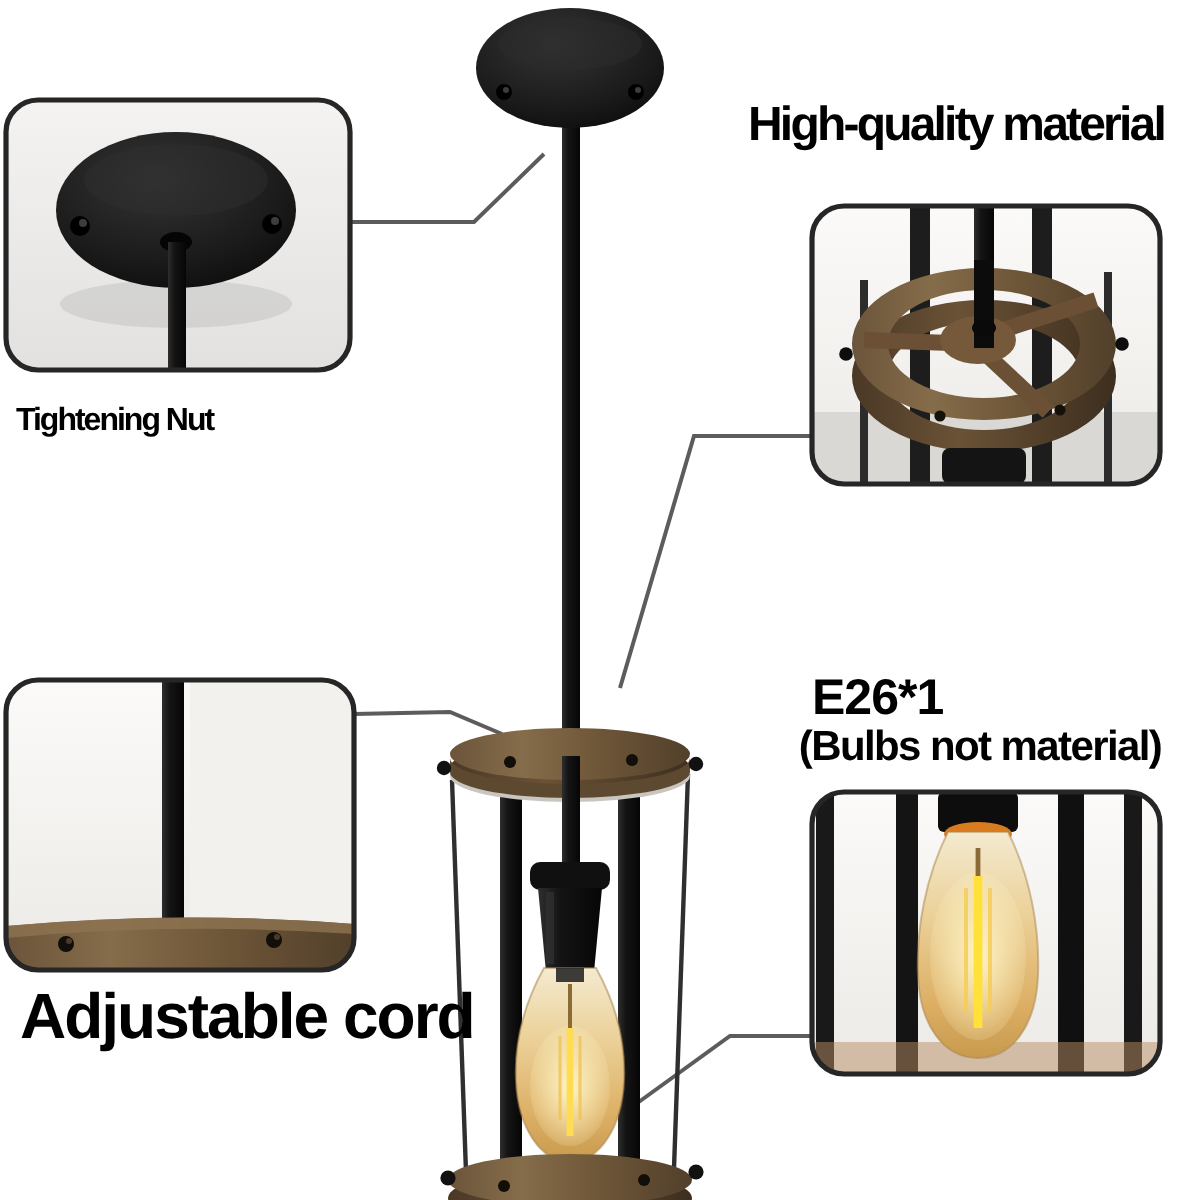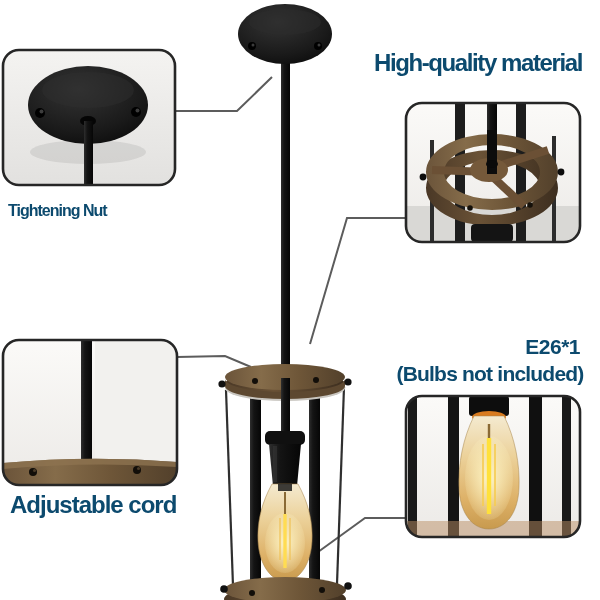--- a/index.html
+++ b/index.html
@@ -6,29 +6,29 @@
   body{
     width:600px;height:600px;position:relative;overflow:hidden;
     background:#ffffff;
     font-family:"Liberation Sans", sans-serif;
   }
   #scene{position:absolute;left:0;top:0;width:600px;height:600px;}
   .label{
     position:absolute;
     font-family:"Liberation Sans", sans-serif;
     font-weight:700;
-    color:#0c4a6e;
+    color:#000000;
     white-space:nowrap;
     line-height:1.05;
   }
   #lbl-tightening{left:8px;top:203px;font-size:16px;letter-spacing:-1px;}
   #lbl-quality{left:374px;top:50px;font-size:24px;letter-spacing:-1.4px;}
-  #lbl-e26{left:406px;top:336px;width:174px;text-align:right;font-size:21px;letter-spacing:-0.5px;}
+  #lbl-e26{left:406px;top:336px;width:174px;text-align:left;font-size:25px;letter-spacing:-0.5px;}
   #lbl-note{left:386px;top:363px;width:208px;text-align:center;font-size:21px;letter-spacing:-0.8px;}
-  #lbl-cord{left:10px;top:492px;font-size:24px;letter-spacing:-1px;}
+  #lbl-cord{left:10px;top:492px;font-size:32px;letter-spacing:-1px;}
 </style>
 </head>
 <body>
 
 <svg id="scene" viewBox="0 0 600 600" xmlns="http://www.w3.org/2000/svg">
   <defs>
     <linearGradient id="metalV" x1="0" y1="0" x2="1" y2="0">
       <stop offset="0" stop-color="#2e2e2e"></stop>
         <stop offset="0.35" stop-color="#141414"></stop>
         <stop offset="1" stop-color="#060606"></stop>
@@ -244,15 +244,15 @@
     <rect x="3" y="340" width="174" height="145" rx="16" fill="none" stroke="#262626" stroke-width="2.6"></rect>
   </g>
 </svg>
 
 <div class="label" id="lbl-tightening">Tightening Nut</div>
 
 <div class="label" id="lbl-quality">High-quality material</div>
 
 <div class="label" id="lbl-e26">E26*1</div>
 
-<div class="label" id="lbl-note">(Bulbs not included)</div>
+<div class="label" id="lbl-note">(Bulbs not material)</div>
 
 <div class="label" id="lbl-cord">Adjustable cord</div>
 
 </body></html>

